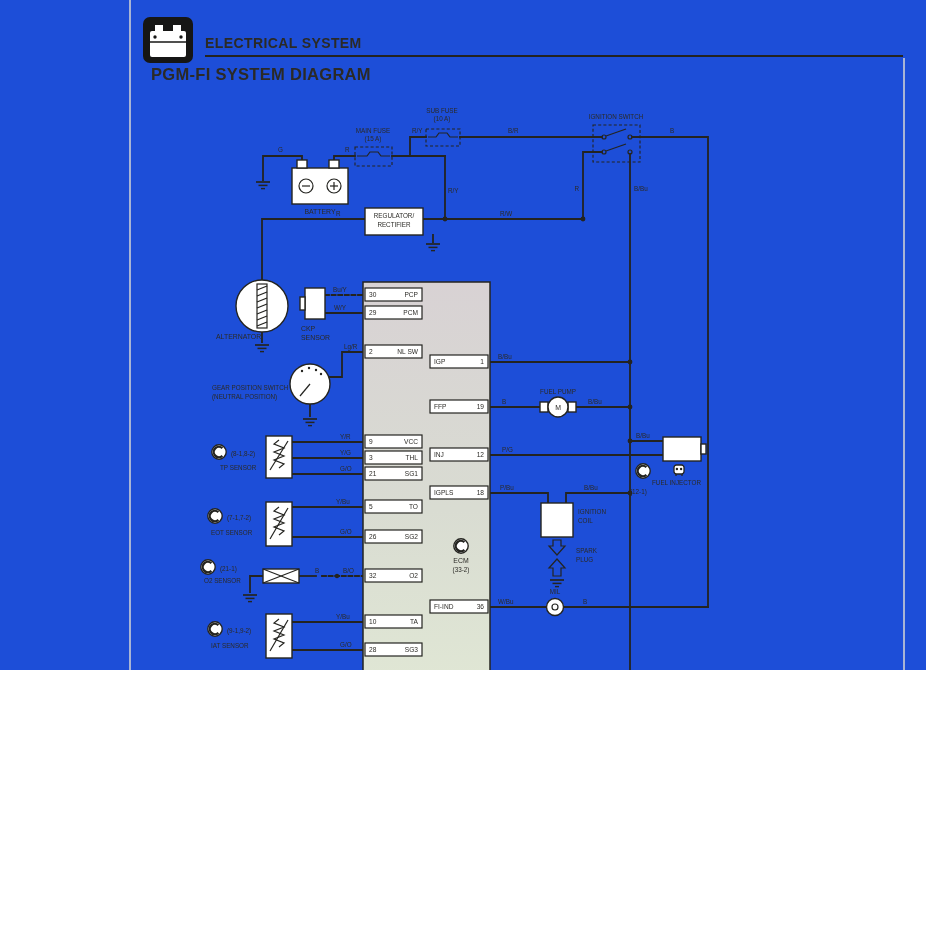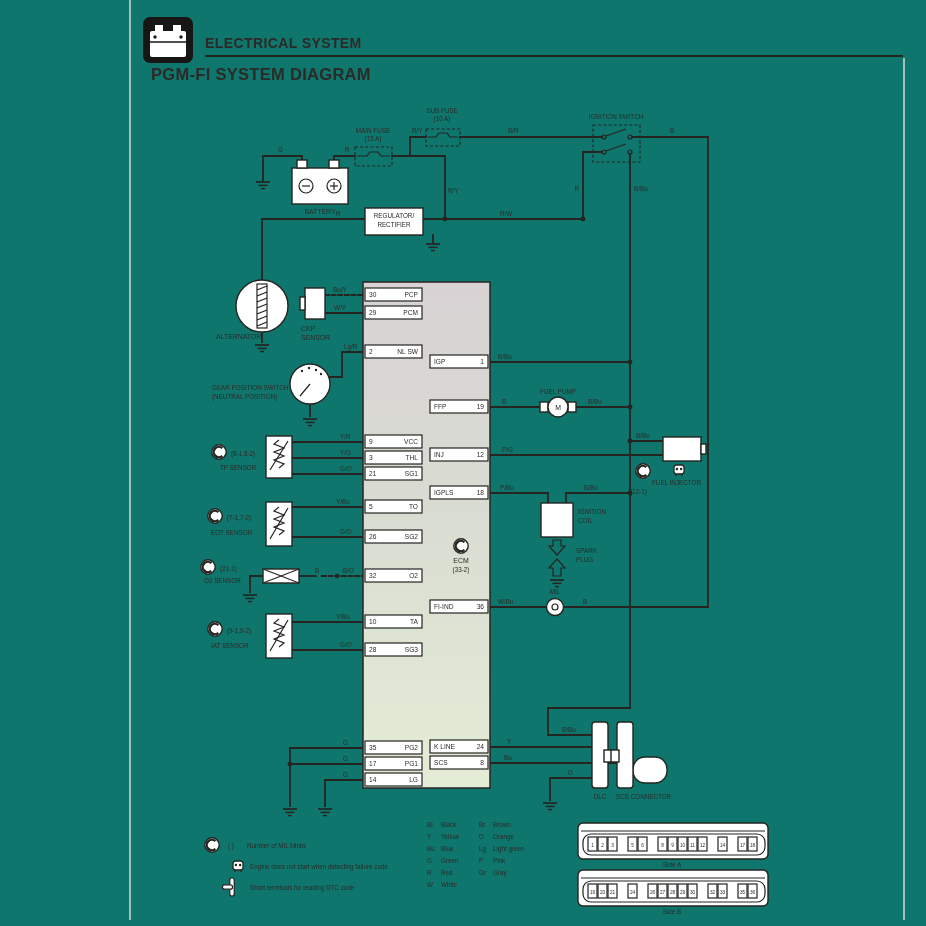--- a/index.html
+++ b/index.html
@@ -1,16 +1,16 @@
 <!DOCTYPE html>
 <html><head>
 <meta charset="utf-8">
 <style>
   html,body{margin:0;padding:0;background:#ffffff}
-  .page{position:relative;width:926px;height:926px;background:#0f766e;overflow:hidden}
+  .page{position:relative;width:926px;height:670px;background:#1d4ed8;overflow:hidden}
   svg{display:block}
   .ln{fill:none;stroke:#242420;stroke-width:1.8;stroke-linecap:square}
   .tn{fill:none;stroke:#242420;stroke-width:1.2}
   .dsh{stroke-dasharray:4 2.6}
   .bx{fill:#ffffff;stroke:#242420;stroke-width:1.4}
   .db{fill:none;stroke:#242420;stroke-width:1.1;stroke-dasharray:3 2.2}
   .pin{fill:#ffffff;stroke:#242420;stroke-width:1.2}
   .dot{fill:#242420;stroke:none}
   .faint{stroke:#d7d7d5;stroke-width:1.5}
   text{fill:#2b2a26;font-family:"Liberation Sans",sans-serif}

